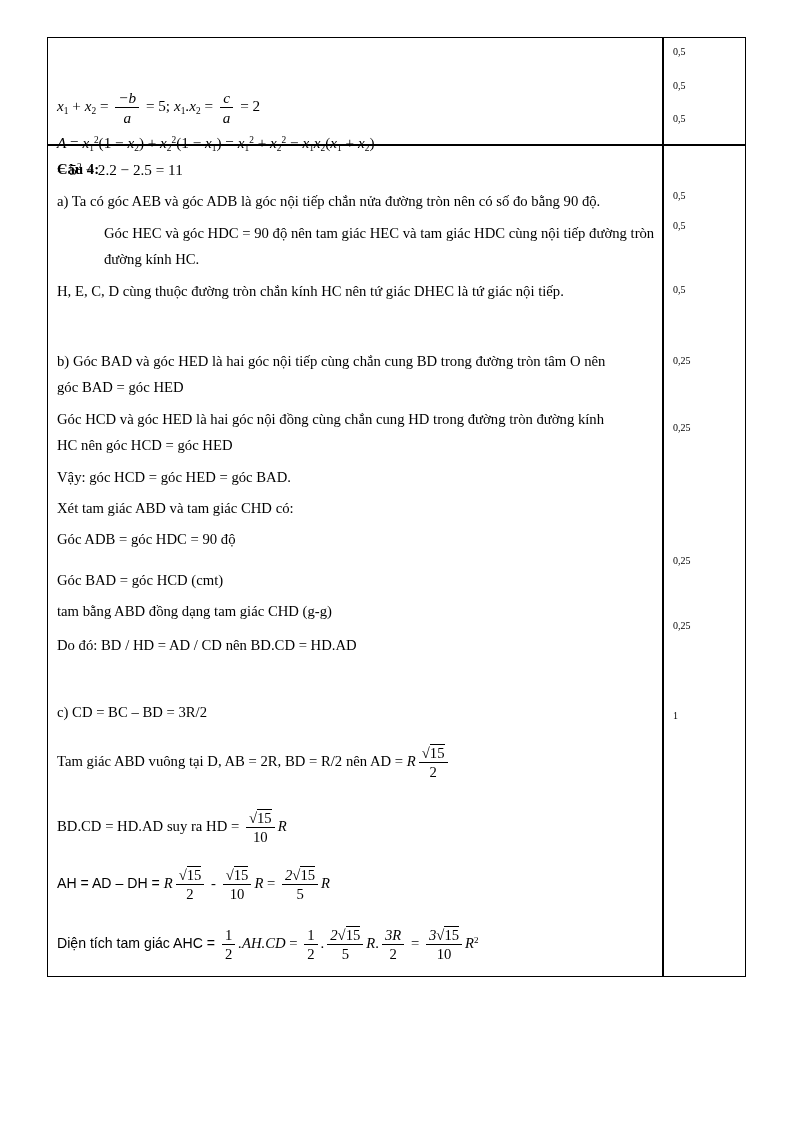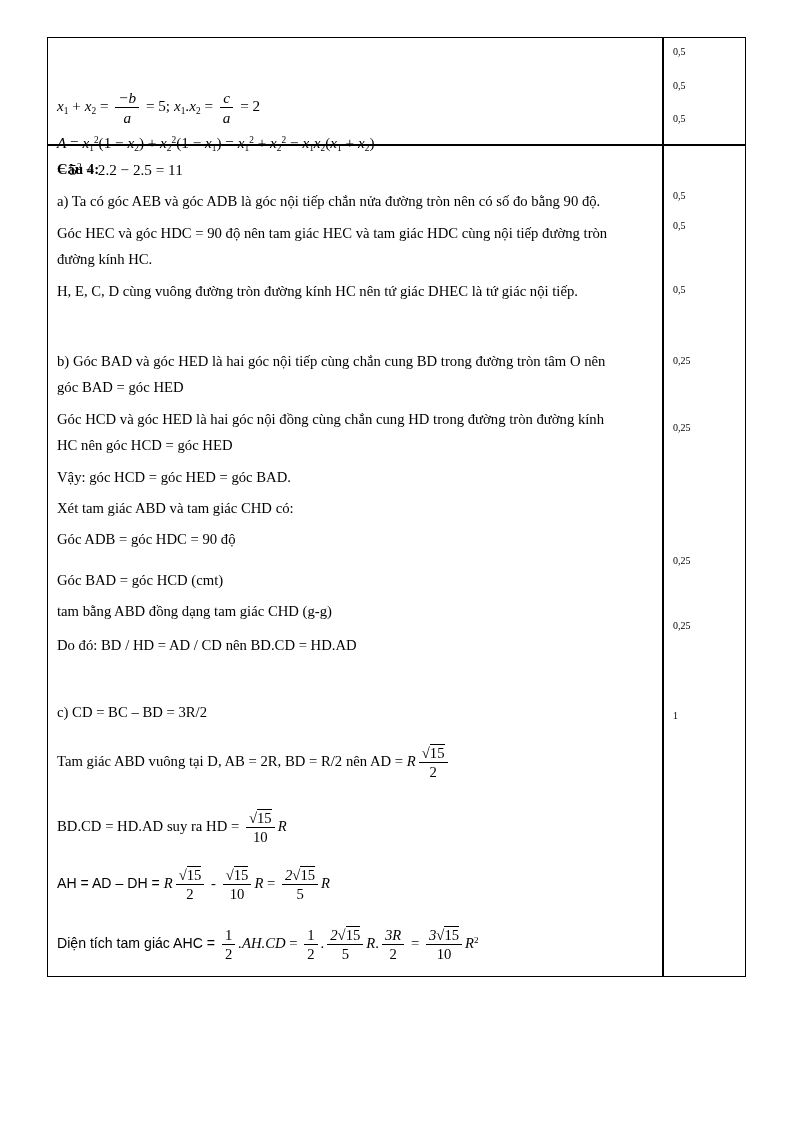--- a/index.html
+++ b/index.html
@@ -26,21 +26,21 @@
         padding:0 2px;margin:0 1px;}
   .frac .num{display:block;border-bottom:1.2px solid #000;padding:0 3px 1px 3px;}
   .frac .den{display:block;padding:1px 3px 0 3px;}
   .sqrt{white-space:nowrap;}
   .sqrt .rsign{font-style:normal;}
   .sqrt .rad{border-top:1.2px solid #000;font-style:normal;}
   .score{position:absolute;left:625px;width:60px;font-size:10px;line-height:20px;text-align:left;}
   
   .p1{margin-top:0;}
   .p2{margin-top:6px;}
-  .p3{margin-top:6px;}
+  .p3{margin-top:6px;margin-left:47px;}
   .p4{margin-top:6px;}
   .p5{margin-top:44px;}
   .p6{margin-top:6px;}
   .p7{margin-top:6px;}
   .p8{margin-top:5px;}
   .p9{margin-top:5px;}
   .p10{margin-top:15px;}
   .p11{margin-top:5px;}
   .p12{margin-top:8px;}
   .p13{margin-top:41px;}
@@ -64,21 +64,21 @@
         <div class="mline"><span class="mi">x</span><sub>1</sub><span class="mt"> + </span><span class="mi">x</span><sub>2</sub><span class="mt"> = </span><span class="frac"><span class="num"><span class="mi">−b</span></span><span class="den"><span class="mi">a</span></span></span><span class="mt"> = 5; </span><span class="mi">x</span><sub>1</sub><span class="mt">.</span><span class="mi">x</span><sub>2</sub><span class="mt"> = </span><span class="frac"><span class="num"><span class="mi">c</span></span><span class="den"><span class="mi">a</span></span></span><span class="mt"> = 2</span></div>
         <div class="para l2"><span class="mi">A</span><span class="mt"> = </span><span class="mi">x</span><sub>1</sub><sup>2</sup><span class="mt">(1 − </span><span class="mi">x</span><sub>2</sub><span class="mt">) + </span><span class="mi">x</span><sub>2</sub><sup>2</sup><span class="mt">(1 − </span><span class="mi">x</span><sub>1</sub><span class="mt">) = </span><span class="mi">x</span><sub>1</sub><sup>2</sup><span class="mt"> + </span><span class="mi">x</span><sub>2</sub><sup>2</sup><span class="mt"> − </span><span class="mi">x</span><sub>1</sub><span class="mi">x</span><sub>2</sub><span class="mt">(</span><span class="mi">x</span><sub>1</sub><span class="mt"> + </span><span class="mi">x</span><sub>2</sub><span class="mt">)</span></div>
         <div class="para l3"><span class="mt">= 5</span><sup>2</sup><span class="mt"> − 2.2 − 2.5 = 11</span></div>
       </div>
 
       <div class="sec2">
         <div class="para p1"><span class="mb">Câu 4:</span></div>
         <div class="para p2"><span class="mt">a) Ta có góc AEB và góc ADB là góc nội tiếp chắn nửa đường tròn nên có số đo bằng 90 độ.</span></div>
         <div class="para p3"><span class="mt">Góc HEC và góc HDC = 90 độ nên tam giác HEC và tam giác HDC cùng nội tiếp đường tròn
 đường kính HC.</span></div>
-        <div class="para p4"><span class="mt">H, E, C, D cùng vuông đường tròn đường kính HC nên tứ giác DHEC là tứ giác nội tiếp.</span></div>
+        <div class="para p4"><span class="mt">H, E, C, D cùng thuộc đường tròn chắn kính HC nên tứ giác DHEC là tứ giác nội tiếp.</span></div>
         <div class="para p5"><span class="mt">b) Góc BAD và góc HED là hai góc nội tiếp cùng chắn cung BD trong đường tròn tâm O nên
 góc BAD = góc HED</span></div>
         <div class="para p6"><span class="mt">Góc HCD và góc HED là hai góc nội đồng cùng chắn cung HD trong đường tròn đường kính
 HC nên góc HCD = góc HED</span></div>
         <div class="para p7"><span class="mt">Vậy: góc HCD = góc HED = góc BAD.</span></div>
         <div class="para p8"><span class="mt">Xét tam giác ABD và tam giác CHD có:</span></div>
         <div class="para p9"><span class="mt">Góc ADB = góc HDC = 90 độ</span></div>
         <div class="para p10"><span class="mt">Góc BAD = góc HCD (cmt)</span></div>
         <div class="para p11"><span class="mt">tam bằng ABD đồng dạng tam giác CHD (g-g)</span></div>
         <div class="para p12"><span class="mt">Do đó: BD / HD = AD / CD nên BD.CD = HD.AD</span></div>

